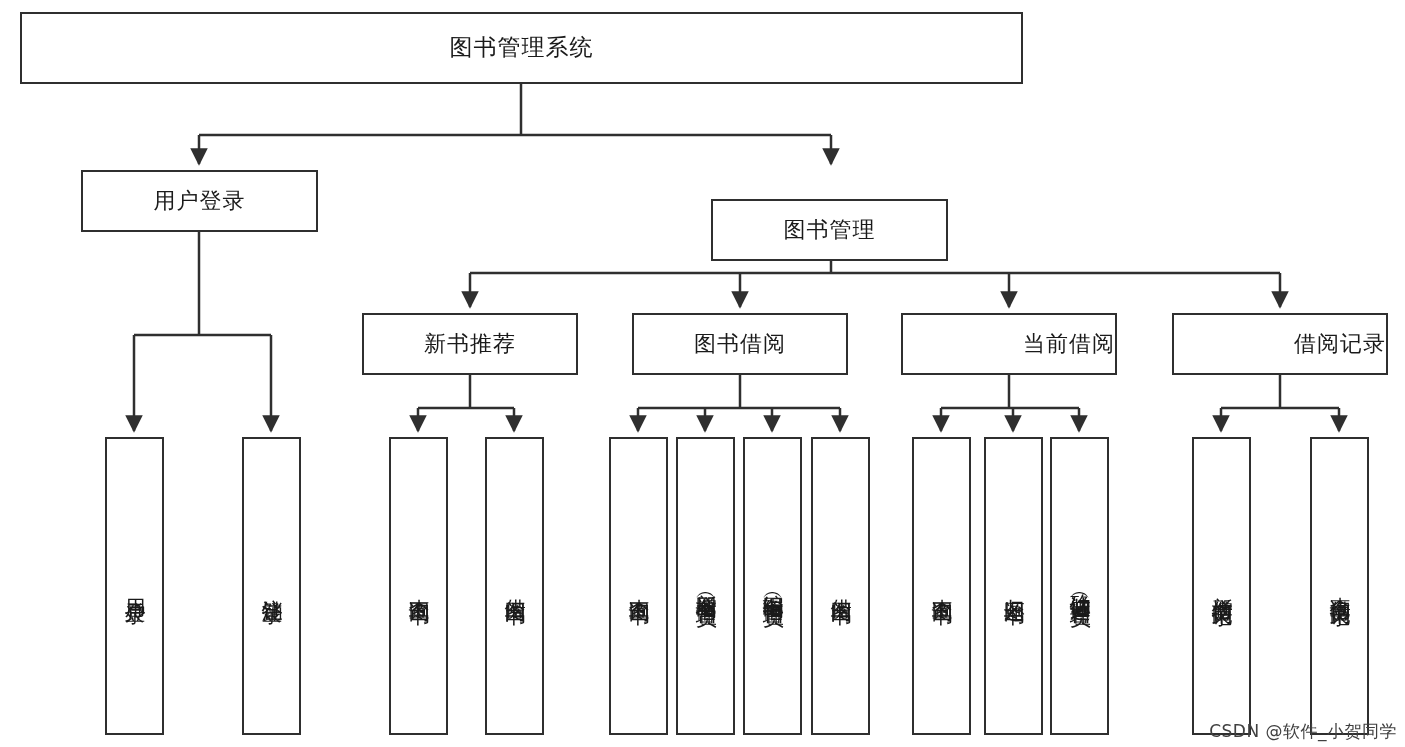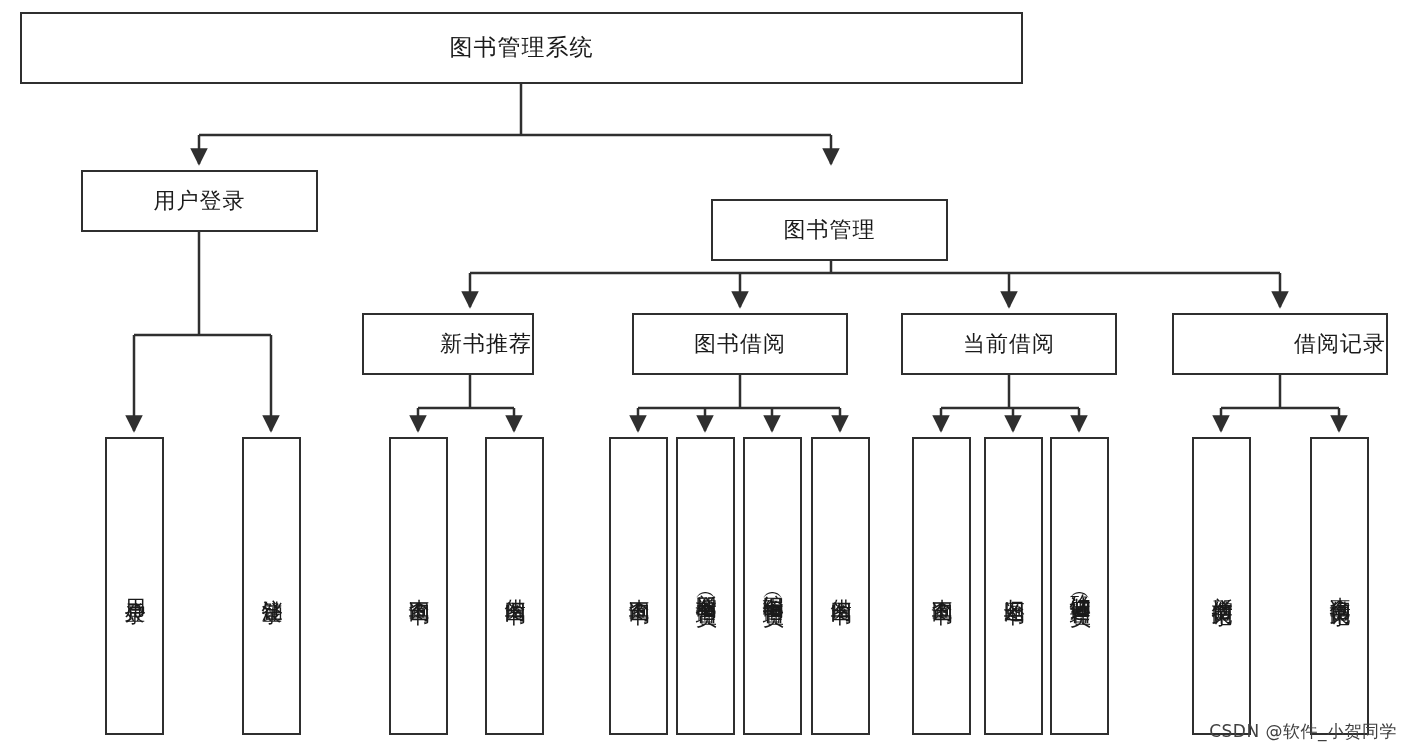--- a/index.html
+++ b/index.html
@@ -128,27 +128,27 @@
     <span>图书管理系统</span>
   </div>
 
   <div class="node node-h" style="left:81px; top:170px; width:237px; height:62px;">
     <span>用户登录</span>
   </div>
   <div class="node node-h" style="left:711px; top:170px; width:237px; height:62px;margin-top:29px;">
     <span>图书管理</span>
   </div>
 
-  <div class="node node-h" style="left:362px; top:313px; width:172px; height:62px;justify-content:flex-end;">
+  <div class="node node-h" style="left:362px; top:313px; width:216px; height:62px;">
     <span>新书推荐</span>
   </div>
   <div class="node node-h" style="left:632px; top:313px; width:216px; height:62px;">
     <span>图书借阅</span>
   </div>
-  <div class="node node-h" style="left:901px; top:313px; width:216px; height:62px;">
+  <div class="node node-h" style="left:901px; top:313px; width:216px; height:62px;justify-content:flex-end;">
     <span>当前借阅</span>
   </div>
   <div class="node node-h" style="left:1172px; top:313px; width:216px; height:62px;justify-content:flex-end;">
     <span>借阅记录</span>
   </div>
 
   <div class="node node-v" style="left:105px; top:437px; width:59px; height:298px;">
     <span class="vtext">用户登录</span>
   </div>
   <div class="node node-v" style="left:242px; top:437px; width:59px; height:298px;">

